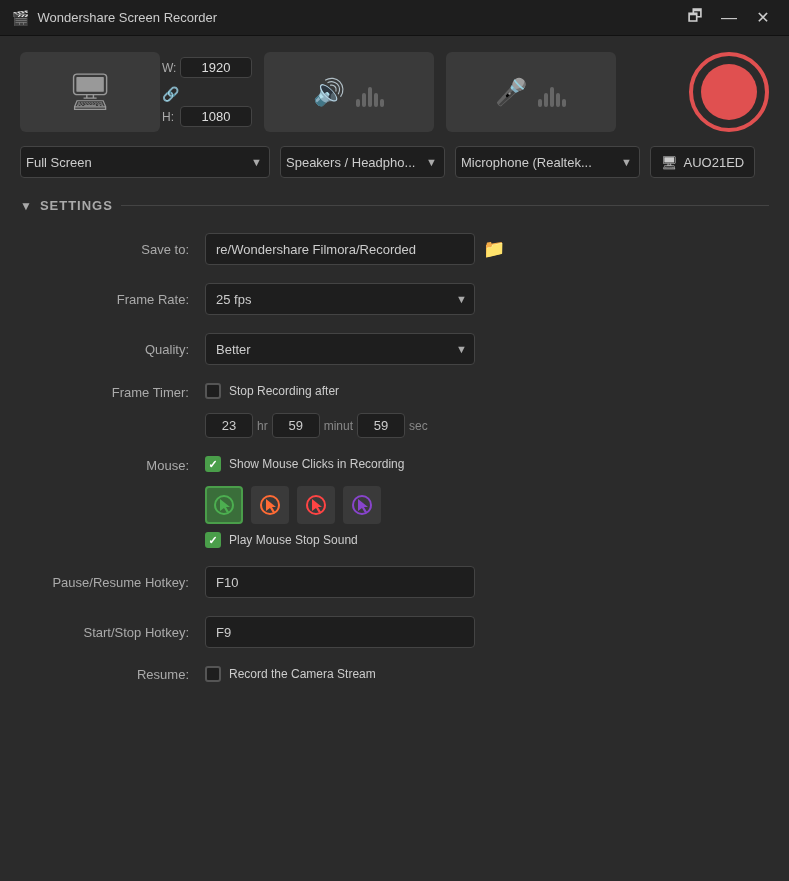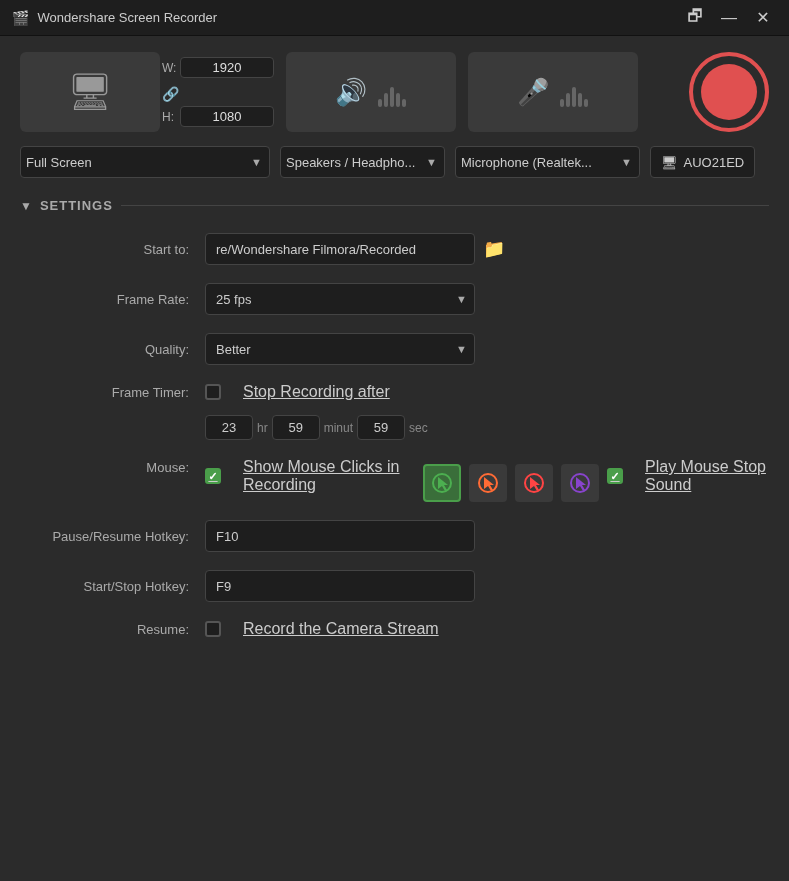--- a/index.html
+++ b/index.html
@@ -88,21 +88,21 @@
       color: #aaa;
       width: 14px;
     }
     .dim-value {
       background: #1e1e1e;
       border: 1px solid #444;
       border-radius: 4px;
       color: #ddd;
       font-size: 13px;
       padding: 2px 8px;
-      width: 94px;
+      width: 72px;
       text-align: center;
     }
     .link-icon {
       font-size: 14px;
       color: #aaa;
     }
 
     .audio-section {
       background: #3a3a3a;
       border-radius: 6px;
@@ -291,25 +291,24 @@
       position: absolute;
       right: 8px;
       pointer-events: none;
       font-size: 11px;
       color: #aaa;
     }
 
     .checkbox-label {
       display: flex;
       align-items: center;
-      gap: 22px;
-      font-size: 16px;
-      color: #ccc;
-      cursor: pointer;
-      text-decoration: underline;
+      gap: 8px;
+      font-size: 12px;
+      color: #ccc;
+      cursor: pointer;
     }
     .custom-checkbox {
       width: 16px;
       height: 16px;
       border: 2px solid #555;
       border-radius: 3px;
       display: flex;
       align-items: center;
       justify-content: center;
       background: #1e1e1e;
@@ -487,21 +486,21 @@
 
   <div class="settings-header">
     <span class="collapse-arrow">▼</span>
     <span class="settings-header-text">SETTINGS</span>
     <div class="settings-divider"></div>
   </div>
 
   <div class="settings-body">
 
     <div class="setting-row">
-      <span class="setting-label">Start to:</span>
+      <span class="setting-label">Save to:</span>
       <div class="setting-control">
         <input class="path-input" type="text" value="re/Wondershare Filmora/Recorded" style="">
         <span class="folder-icon">📁</span>
       </div>
     </div>
 
     <div class="setting-row">
       <span class="setting-label">Frame Rate:</span>
       <div class="setting-control">
         <div class="select-control">
@@ -542,21 +541,21 @@
           <input class="timer-input" type="text" value="59" style="">
           <span class="timer-unit">minut</span>
           <input class="timer-input" type="text" value="59" style="">
           <span class="timer-unit">sec</span>
         </div>
       </div>
     </div>
 
     <div class="setting-row" style="align-items:flex-start;">
       <span class="setting-label" style="padding-top:2px;">Mouse:</span>
-      <div class="setting-control" style="flex-direction:row; align-items:flex-start; gap:8px;">
+      <div class="setting-control" style="flex-direction:column; align-items:flex-start; gap:8px;">
         <label class="checkbox-label">
           <div class="custom-checkbox checked"></div>
           <span>Show Mouse Clicks in Recording</span>
         </label>
         <div class="mouse-cursors">
           <div class="cursor-option selected" style="font-size:18px; color:#4a9e4a;">
             <svg width="22" height="22" viewBox="0 0 22 22">
                 <circle cx="11" cy="11" r="9" stroke="#4CAF50" stroke-width="2" fill="none"></circle>
                 <polygon points="7,5 7,17 11,14 14,19 16,18 13,13 17,13" fill="#4CAF50"></polygon>
               </svg>

